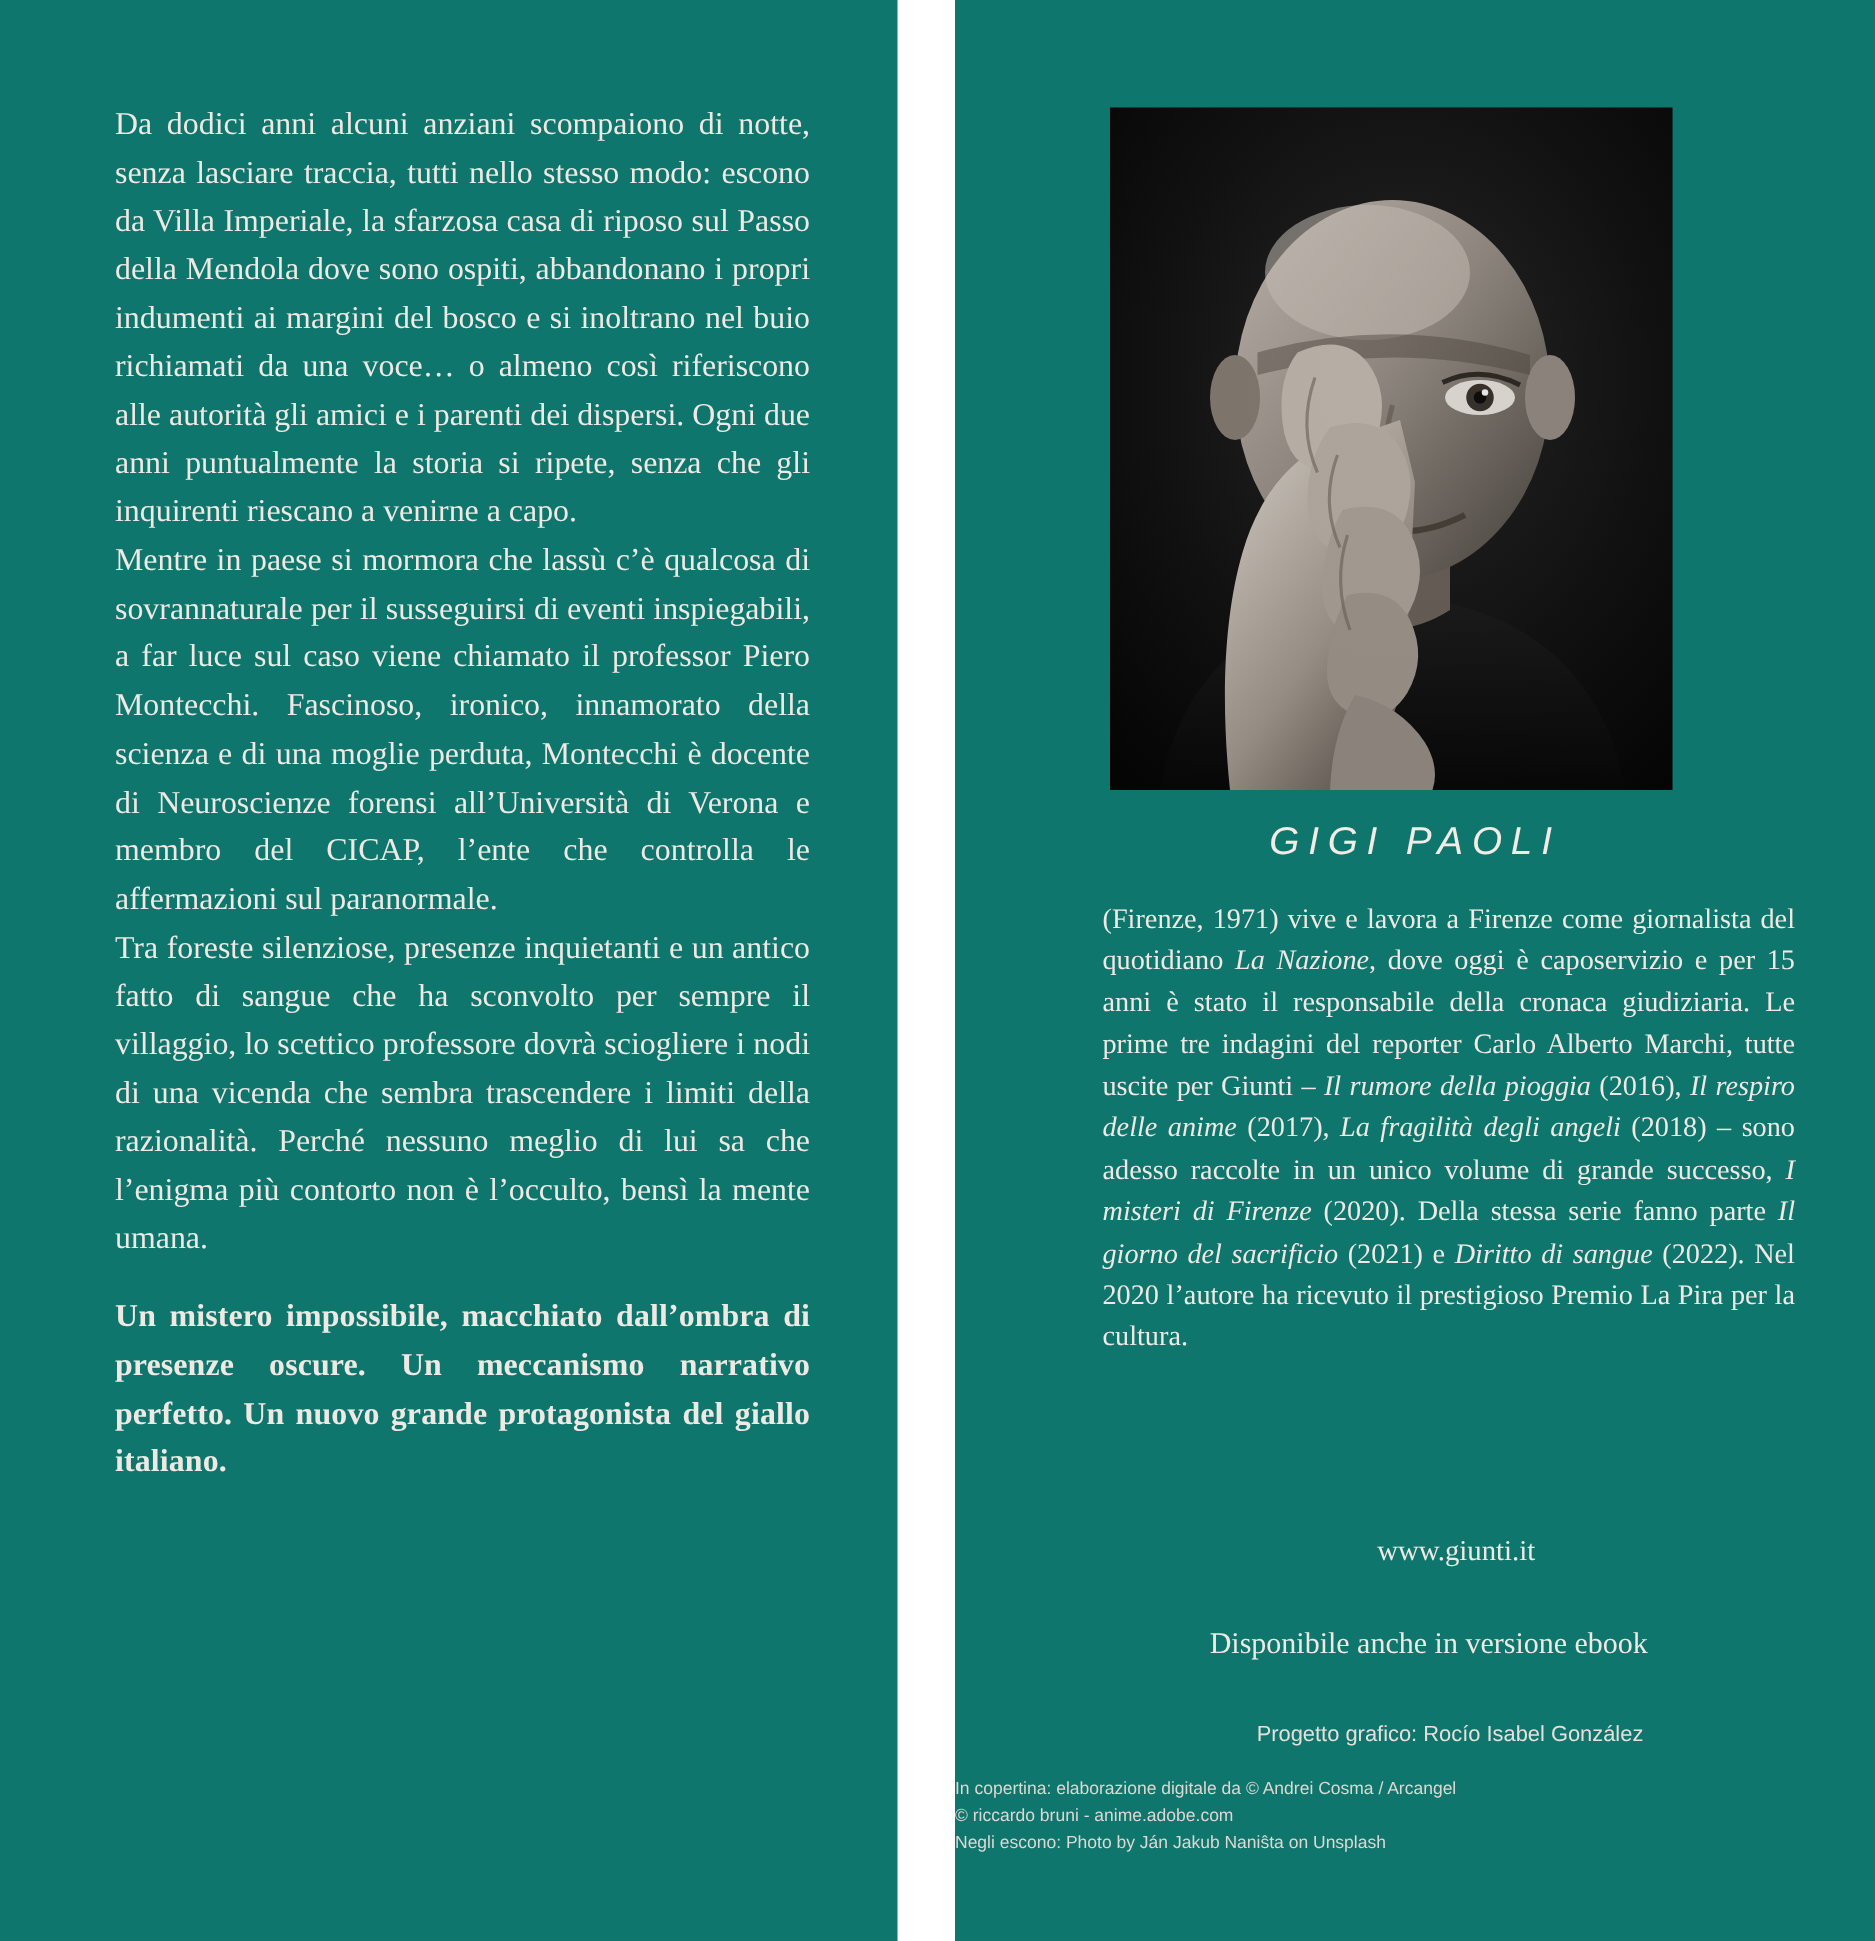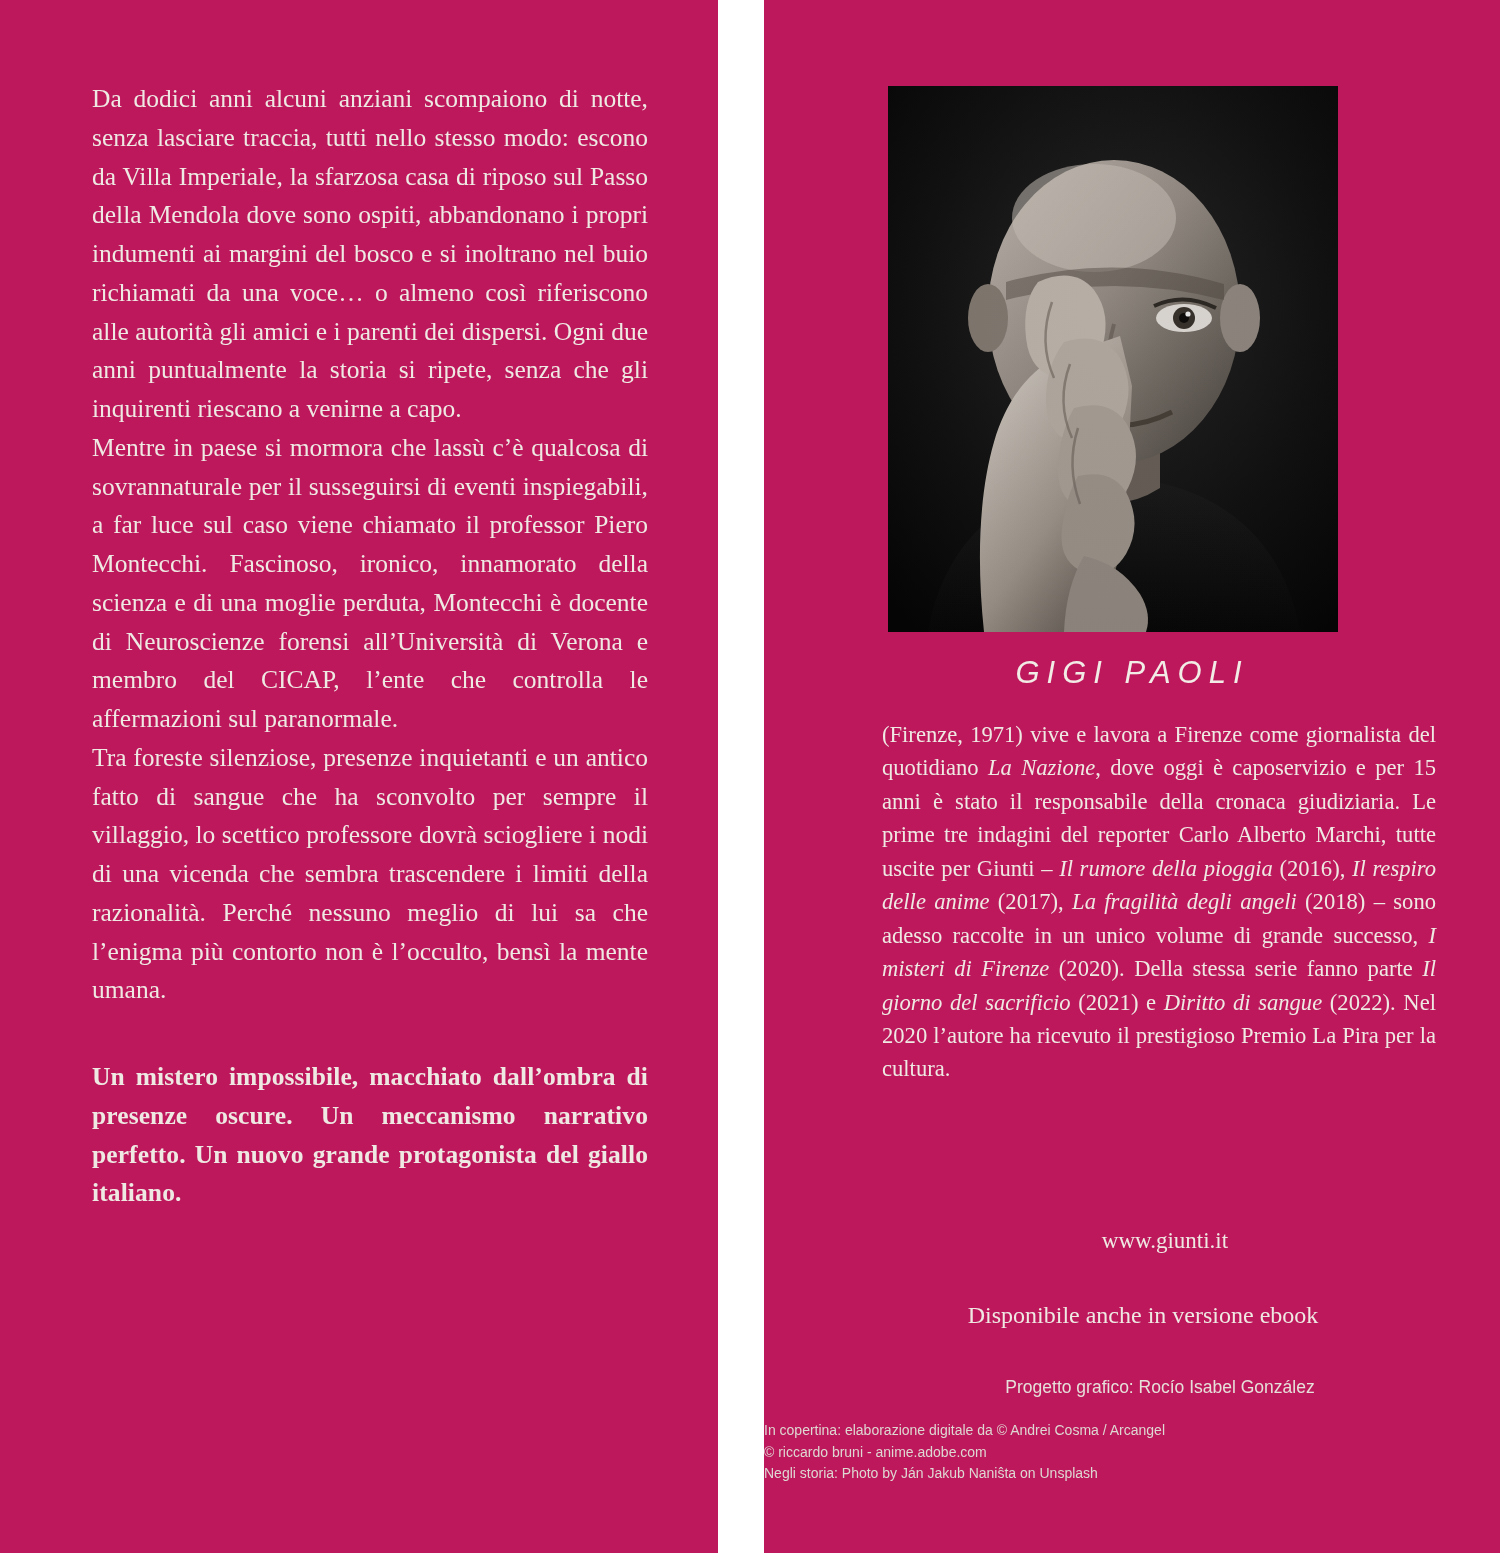--- a/index.html
+++ b/index.html
@@ -13,21 +13,21 @@
     font-family: "Liberation Serif", serif;
   }
   .spread {
     position: relative;
     width: 1500px;
     height: 1553px;
     display: flex;
     background: #ffffff;
   }
   .panel {
-    background: #be185d;
+    background: #0f766e;
     height: 1553px;
     box-sizing: border-box;
     position: relative;
   }
   .panel-left {
     width: 718px;
     padding: 0;
   }
   .gutter {
     width: 46px;
@@ -52,21 +52,21 @@
     hyphens: auto;
   }
   .blurb p {
     margin: 0;
   }
   .blurb p + p {
     margin-top: 0;
   }
   .blurb .bold-block {
     font-weight: bold;
-    margin-top: 48px;
+    margin-top: 24px;
     letter-spacing: 0.1px;
   }
 
   
   .author-photo {
     position: absolute;
     left: 124px;
     top: 86px;
     width: 450px;
     height: 546px;
@@ -238,17 +238,17 @@
 
     <div class="bio"><span>(Firenze, 1971) vive e lavora a Firenze come giornalista del quotidiano </span><em>La Nazione</em><span>, dove oggi è caposervizio e per 15 anni è stato il responsabile della cronaca giudiziaria. Le prime tre indagini del reporter Carlo Alberto Marchi, tutte uscite per Giunti – </span><em>Il rumore della pioggia</em><span> (2016), </span><em>Il respiro delle anime</em><span> (2017), </span><em>La fragilità degli angeli</em><span> (2018) – sono adesso raccolte in un unico volume di grande successo, </span><em>I misteri di Firenze</em><span> (2020). Della stessa serie fanno parte </span><em>Il giorno del sacrificio</em><span> (2021) e </span><em>Diritto di sangue</em><span> (2022). Nel 2020 l’autore ha ricevuto il prestigioso Premio La Pira per la cultura.</span></div>
 
     <div class="website">www.giunti.it</div>
     <div class="ebook">Disponibile anche in versione ebook</div>
     <div class="graphic-credit">Progetto grafico: Rocío Isabel González</div>
 
     <div class="fine-credits">
       <div>In copertina: elaborazione digitale da © Andrei Cosma / Arcangel</div>
       <div>© riccardo bruni - anime.adobe.com</div>
-      <div>Negli storia: Photo by Ján Jakub Naniŝta on Unsplash</div>
+      <div>Negli escono: Photo by Ján Jakub Naniŝta on Unsplash</div>
     </div>
 
   </div>
 </div>
 
 </body></html>

